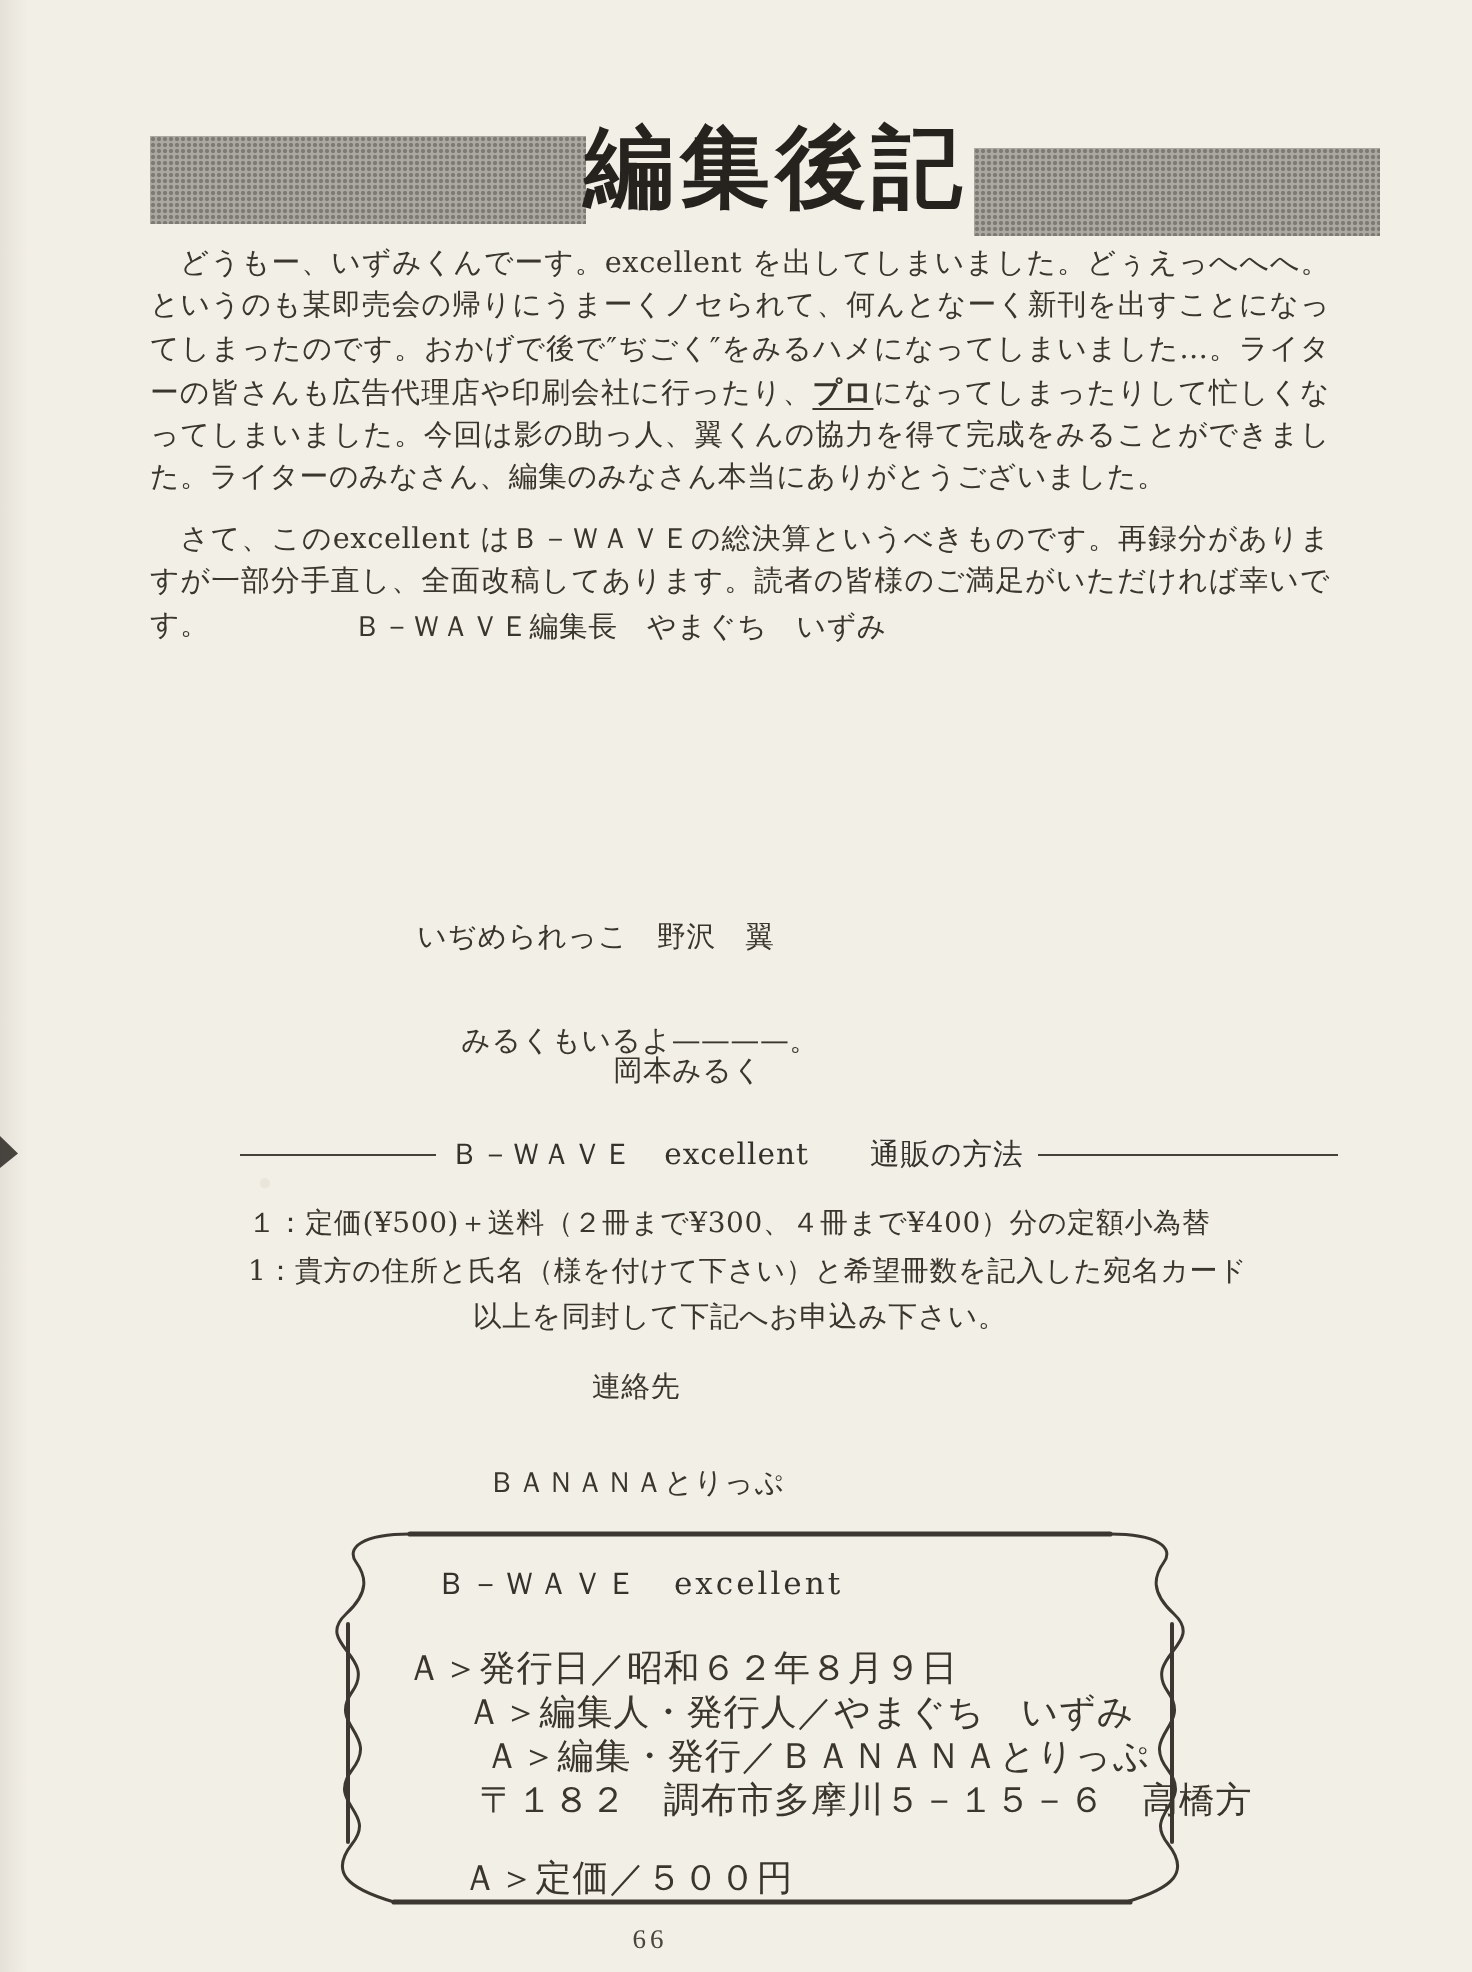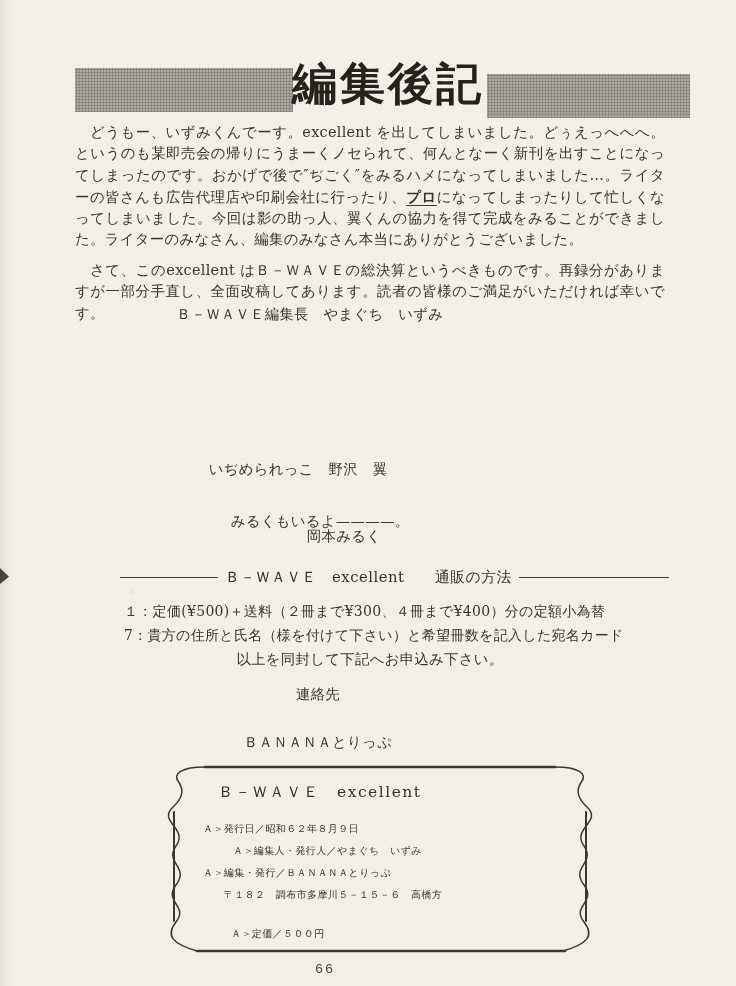--- a/index.html
+++ b/index.html
@@ -81,31 +81,31 @@
 
   
   .colophon { position:absolute; left:145px; top:760px; width:470px; height:198px; }
   .colophon svg { position:absolute; inset:0; }
   .colophon .box-title {
     position:absolute; left:73px; top:22px;
     font-size:15.5px; letter-spacing:1.5px; color:#35322c; white-space:nowrap;
   }
   .colophon .box-line {
     position:absolute; left:58px; width:390px;
-    font-size:10px; letter-spacing:.4px; color:#3a362e; white-space:pre; 
+    font-size:18px; letter-spacing:.4px; color:#3a362e; white-space:pre; 
   }
-  .l0 { top:62px; }  .l1 { top:84px;margin-left:30px; }  .l2 { top:106px; }
+  .l0 { top:62px; }  .l1 { top:84px;margin-left:30px; }  .l2 { top:106px;margin-left:39px; }
   .l3 { top:128px; } .l4 { top:147px; } .l5 { top:167px;margin-left:28px; }
 
   
   .page-number {
     position:absolute; left:75px; width:590px; top:962px;
     text-align:center; transform:translateX(-45px);
     font-size:13.5px; letter-spacing:2px; color:#4a463e;
-    font-family:Liberation Mono, monospace;
+    font-family:Liberation Serif, serif;
   }
 </style>
 </head>
 <body>
 
 <div class="page">
 
   <div class="edge-mark"></div>
 
   <div class="banner">
@@ -127,21 +127,21 @@
 
   <p class="blk center milk-byline">岡本みるく</p>
 
   <div class="mail-header">
     <span class="rule rule-l"></span>
     <span>Ｂ－ＷＡＶＥ　excellent　　通販の方法</span>
     <span class="rule rule-r"></span>
   </div>
 
   <p class="item item1">１：定価(¥500)＋送料（２冊まで¥300、４冊まで¥400）分の定額小為替</p>
-  <p class="item item2">7：貴方の住所と氏名（様を付けて下さい）と希望冊数を記入した宛名カード</p>
+  <p class="item item2">1：貴方の住所と氏名（様を付けて下さい）と希望冊数を記入した宛名カード</p>
   <p class="blk center instruction">以上を同封して下記へお申込み下さい。</p>
 
   <p class="blk center contact-label">連絡先</p>
   <p class="blk center contact-name">ＢＡＮＡＮＡとりっぷ</p>
 
   <div class="colophon">
     <svg viewBox="0 0 470 198" width="470" height="198">
       <g fill="none" stroke="#3c3831" stroke-linecap="round">
         <path d="M60 7 H410" stroke-width="2.6"></path>
         <path d="M52 191 H420" stroke-width="2.6"></path>

